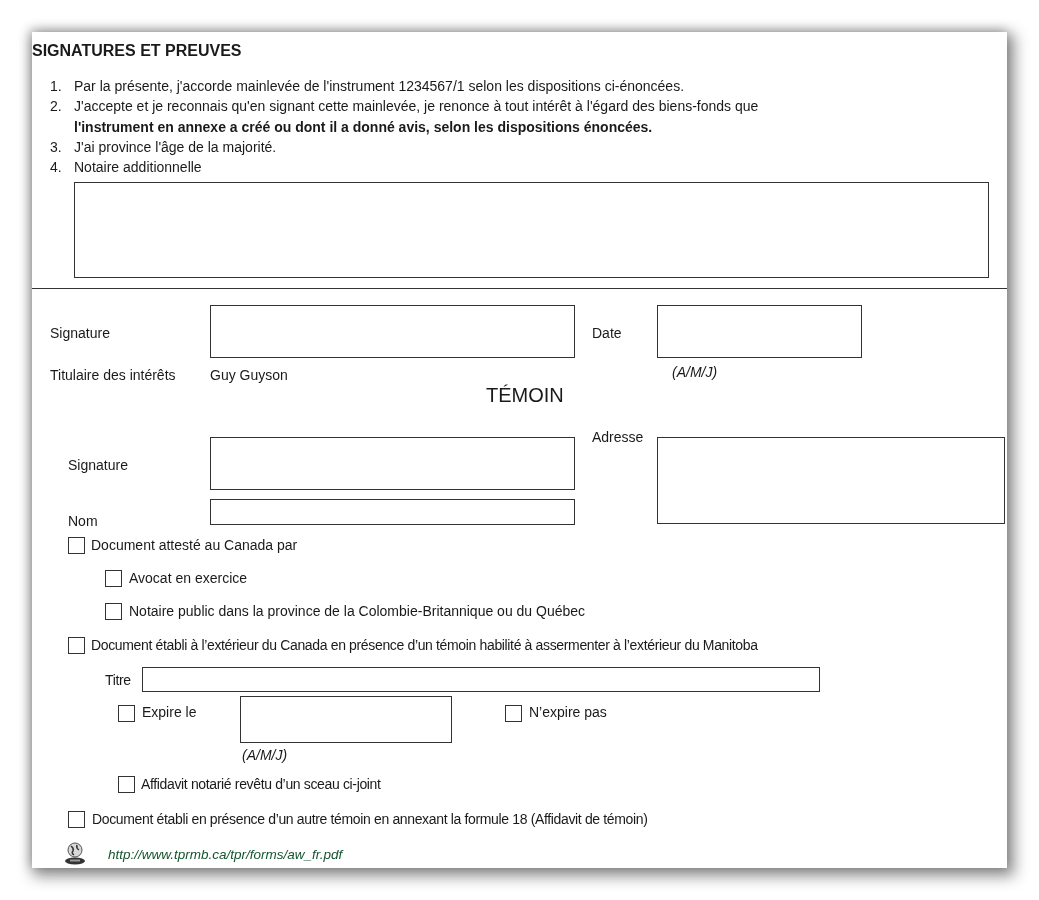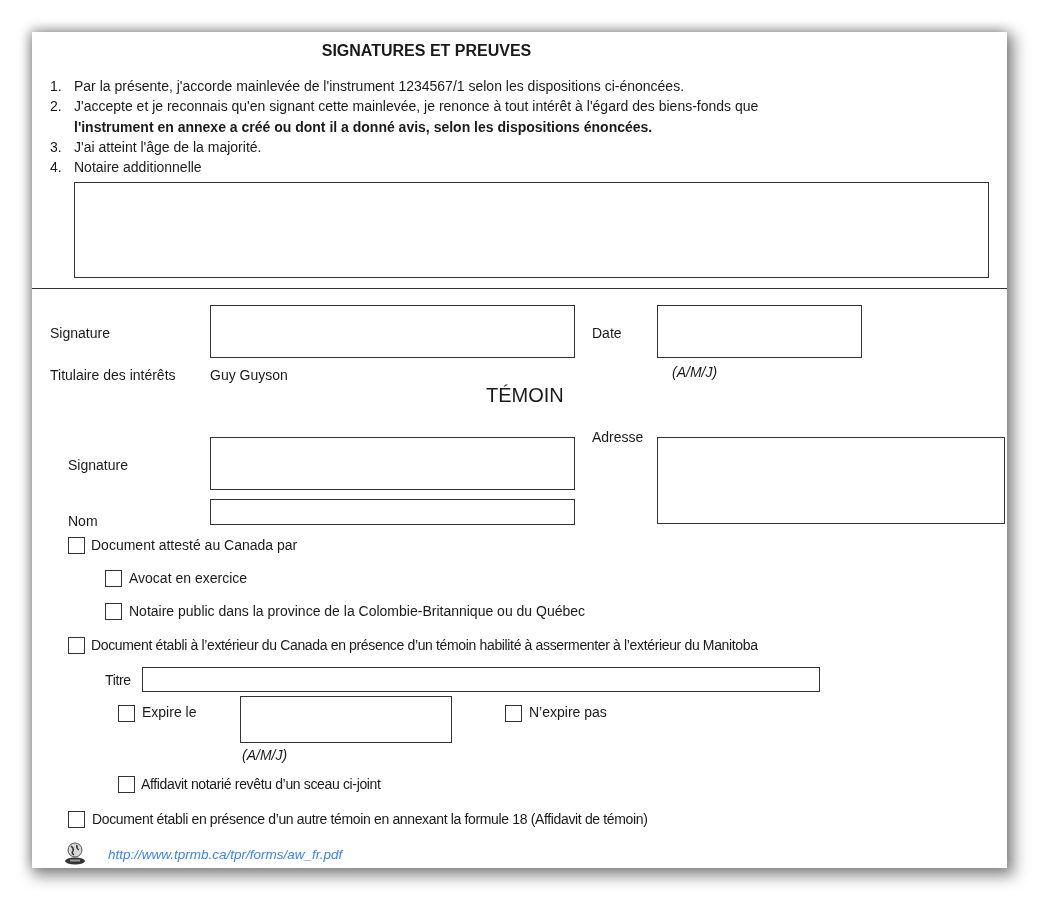--- a/index.html
+++ b/index.html
@@ -12,39 +12,39 @@
       background: #fff;
       box-shadow: 4px 5px 14px 3px rgba(0,0,0,0.45), -2px -2px 10px rgba(0,0,0,0.25);
     }
     .abs { position: absolute; }
     .t { position: absolute; font-size: 14px; line-height: 18px; white-space: nowrap; }
     .title { font-weight: bold; font-size: 16px; }
     .box { position: absolute; border: 1.5px solid #333; background: #fff; box-sizing: border-box; }
     .cb { position: absolute; width: 17px; height: 17px; border: 1.3px solid #333; box-sizing: border-box; background: #fff; cursor: pointer; }
     .hr { position: absolute; height: 0; border-top: 1.5px solid #333; }
     .it { font-style: italic; }
-    .link { color: #3b82f6; font-style: italic; font-size: 13.5px; text-decoration: none; }
+    .link { color: #14532d; font-style: italic; font-size: 13.5px; text-decoration: none; }
     .cond { letter-spacing: -0.35px; }
   </style>
 </head>
 <body>
 
 <div class="page">
 
-  <div class="t title" style="left:0; width:789px; text-align:center; top:10px;">SIGNATURES ET PREUVES</div>
+  <div class="t title" style="left:0; width:789px; top:10px;">SIGNATURES ET PREUVES</div>
 
   <div class="t" style="left:18px; top:45px;">1.</div>
   <div class="t" style="left:42px; top:45px;">Par la présente, j'accorde mainlevée de l'instrument 1234567/1 selon les dispositions ci-énoncées.</div>
 
   <div class="t" style="left:18px; top:65px;">2.</div>
   <div class="t" style="left:42px; top:65px;">J'accepte et je reconnais qu'en signant cette mainlevée, je renonce à tout intérêt à l'égard des biens-fonds que</div>
   <div class="t" style="left:42px; top:86px;font-weight:bold;">l'instrument en annexe a créé ou dont il a donné avis, selon les dispositions énoncées.</div>
 
   <div class="t" style="left:18px; top:106px;">3.</div>
-  <div class="t" style="left:42px; top:106px;">J'ai atteint l'âge de la majorité.</div>
+  <div class="t" style="left:42px; top:106px;">J'ai province l'âge de la majorité.</div>
 
   <div class="t" style="left:18px; top:126px;">4.</div>
   <div class="t" style="left:42px; top:126px;">Notaire additionnelle</div>
 
   <div class="box" style="left:42px; top:150px; width:915px; height:96px;"></div>
 
   <div class="hr" style="left:0; top:256px; width:975px;"></div>
 
   <div class="t" style="left:18px; top:292px;">Signature</div>
   <div class="box" style="left:178px; top:273px; width:365px; height:53px;"></div>

